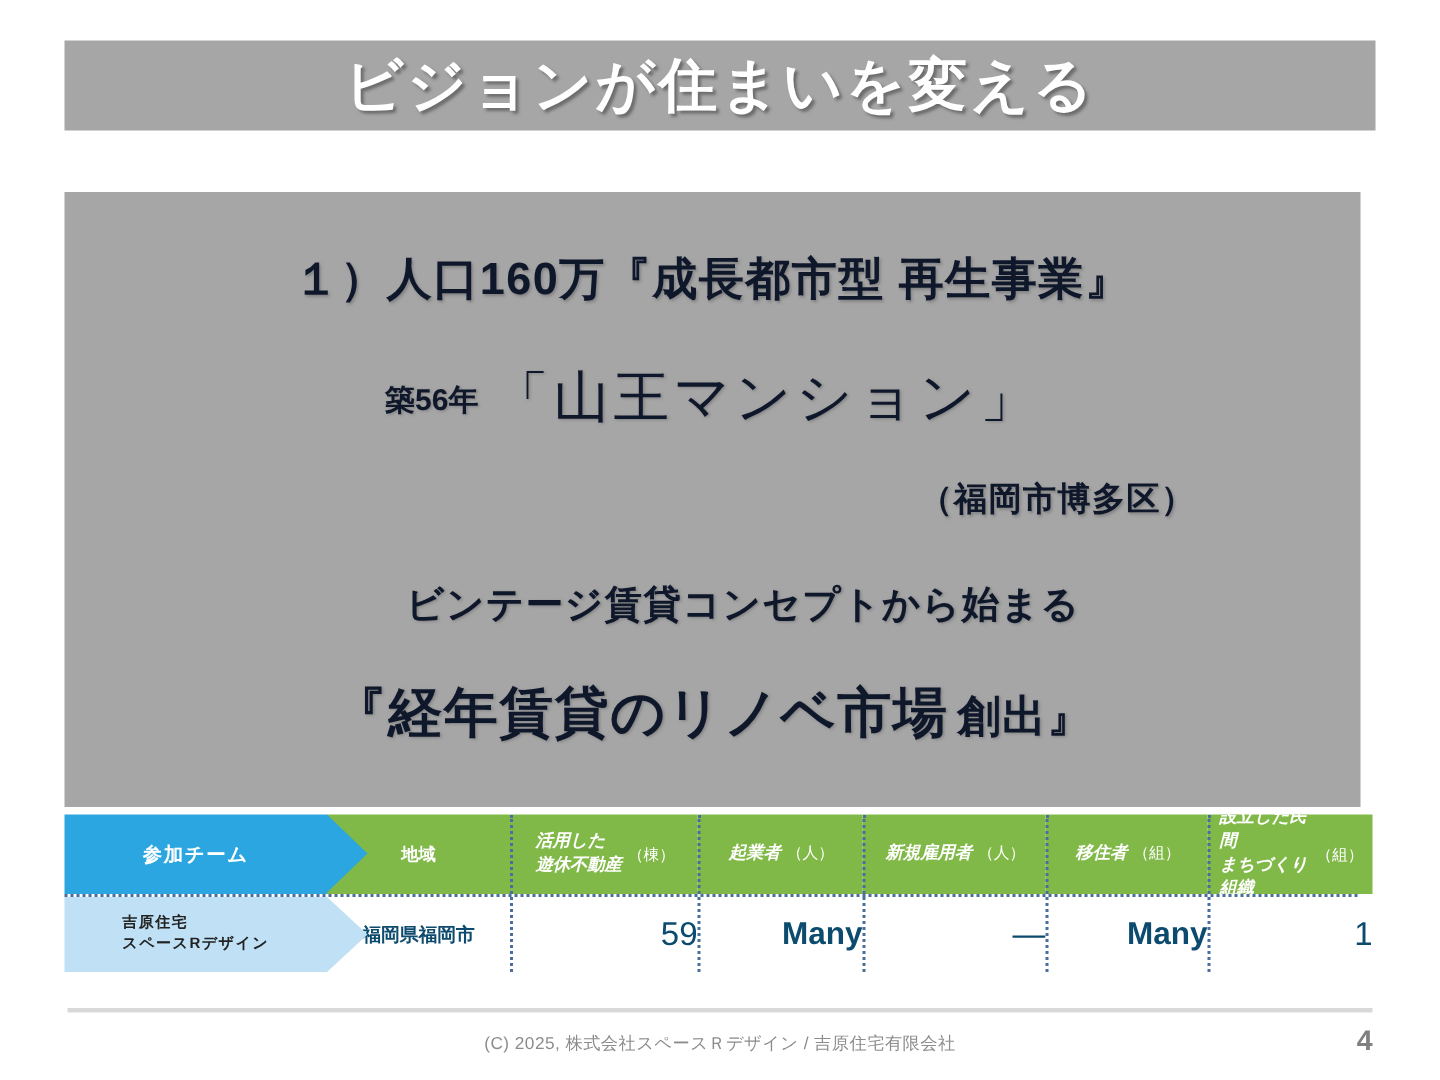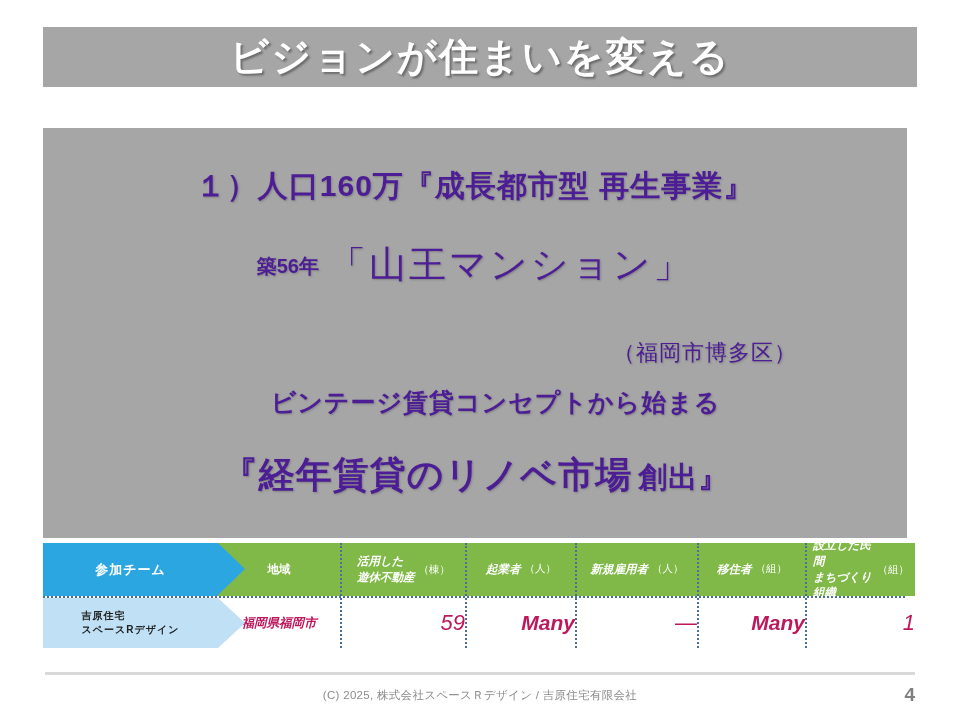--- a/index.html
+++ b/index.html
@@ -41,21 +41,21 @@
     position: absolute;
     left: 43px;
     top: 128px;
     width: 864px;
     height: 410px;
     background: #a6a6a6;
   }
 
   .line-row {
     position: absolute;
-    color: #4c1d95;
+    color: #0f172a;
     white-space: nowrap;
     text-shadow: 1px 1px 2px rgba(105,105,105,0.6);
   }
 
   
   .line-1 {
     left: 0; right: 0;
     top: 38px;
     text-align: center;
     font-size: 30px;
@@ -80,23 +80,22 @@
     font-weight: normal;
     letter-spacing: 3px;
     margin-left: 10px;
   }
 
   
   .line-3 {
     right: 110px;
     top: 190px;
     font-size: 22px;
-    font-weight: normal;
-    letter-spacing: 1px;
-    margin-top: 20px;
+    font-weight: bold;
+    letter-spacing: 1px;
   }
 
   
   .line-4 {
     left: 0; right: 0;
     top: 258px;
     text-align: center;
     font-size: 25px;
     font-weight: bold;
     letter-spacing: 1px;
@@ -189,22 +188,21 @@
   }
   .thead .cell-region {
     background: #80b948;
     color: #ffffff;
     font-size: 11.5px;
     font-weight: bold;
   }
   .trow .cell-data,
   .trow .cell-region {
     background: #ffffff;
-    color: #be185d;
-    font-style: italic;
+    color: #0c4a6e;
   }
   .trow .cell-data + .cell-data,
   .trow .cell-region + .cell-data {
     border-left: 2px dotted #4a6f9c;
   }
   .trow .cell-region {
     font-size: 12.5px;
     font-weight: bold;
   }
   .trow .cell-data {

